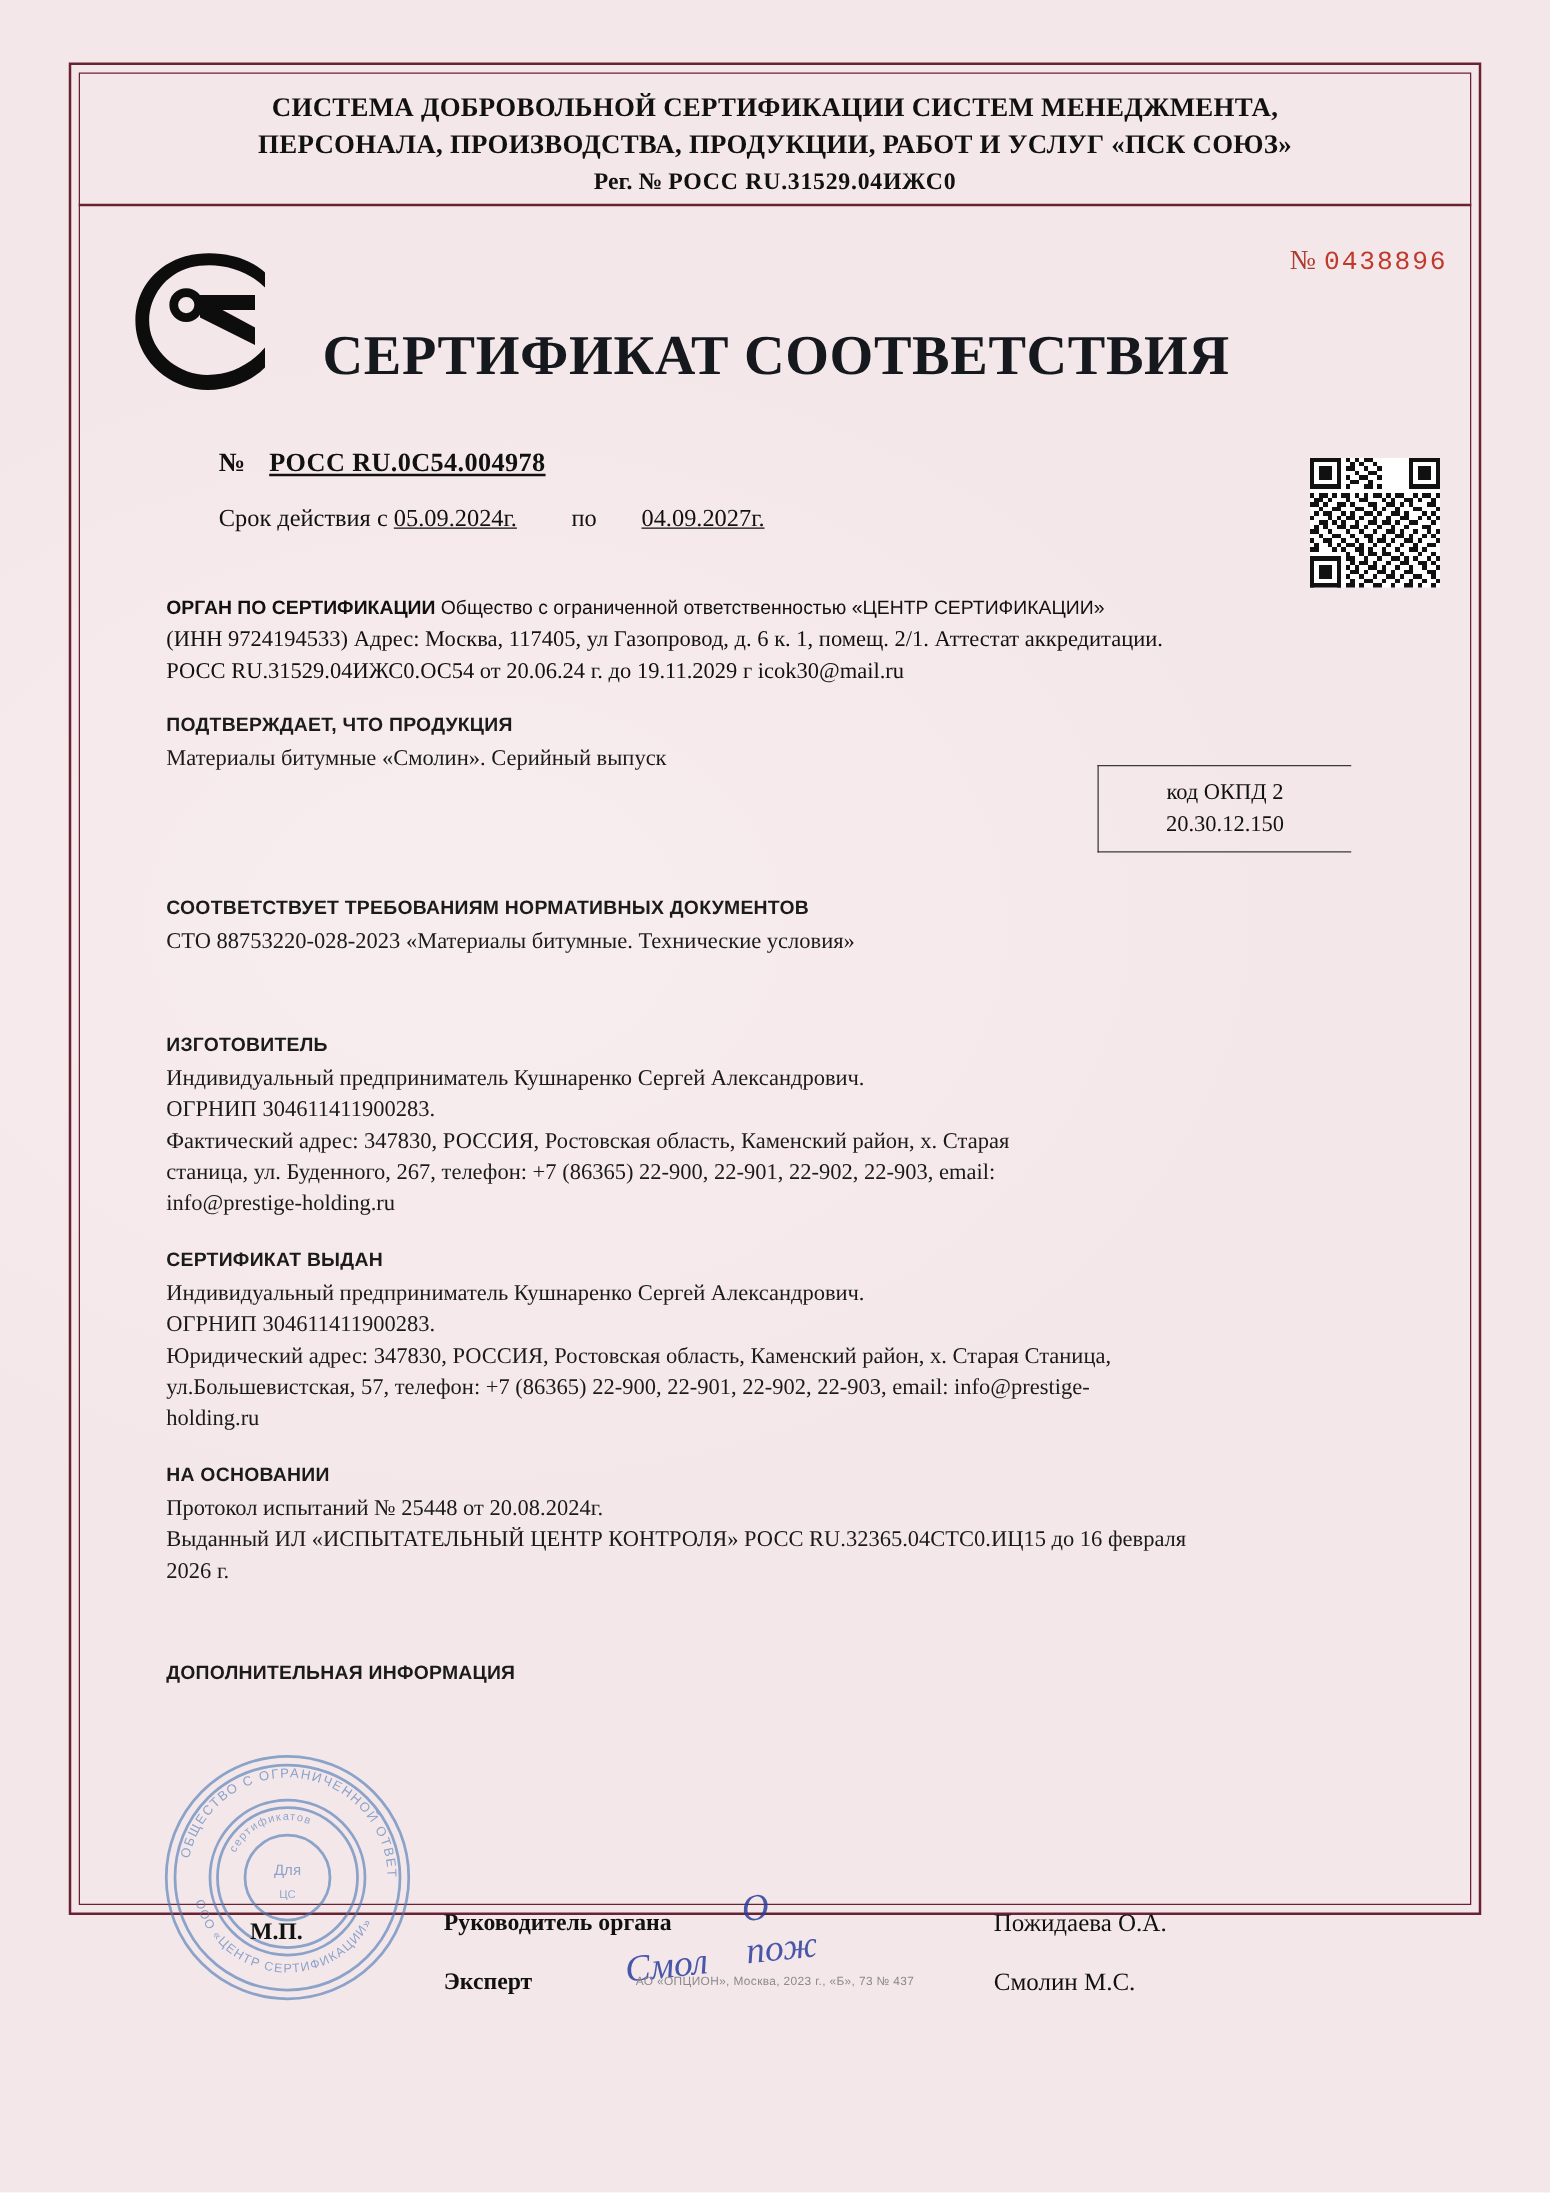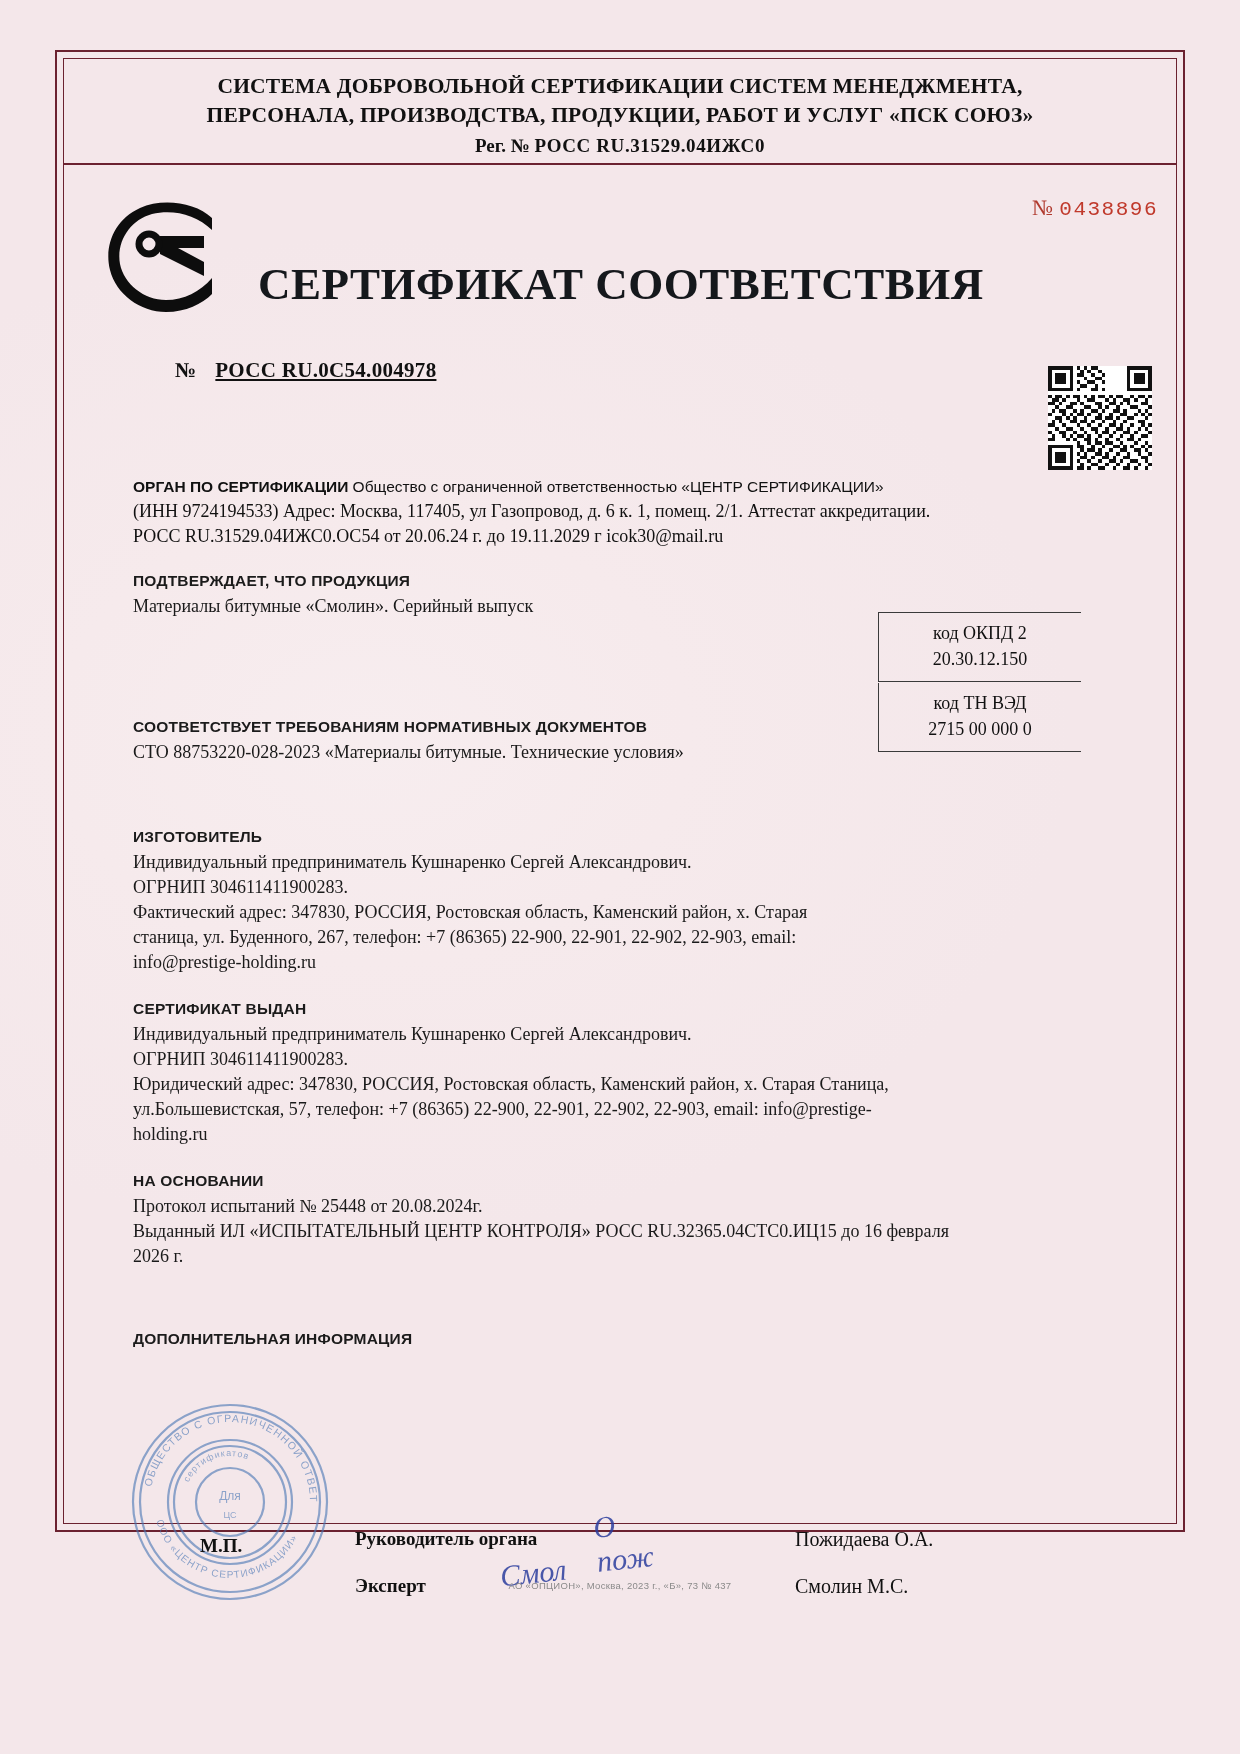--- a/index.html
+++ b/index.html
@@ -294,20 +294,28 @@
     </svg>
   </div>
 
   <div class="title">СЕРТИФИКАТ СООТВЕТСТВИЯ</div>
 
   <div class="certno-row">
     <span class="lbl">№</span>
     <span class="val">РОСС RU.0С54.004978</span>
   </div>
 
+  <div class="valid-row">
+    <span>Срок действия с</span>
+    <span class="u">05.09.2024г.</span>
+    <span class="gap1"></span>
+    <span>по</span>
+    <span class="gap2"></span>
+    <span class="u">04.09.2027г.</span>
+  </div>
 
   <div class="qr">
     <svg width="104" height="104" viewBox="0 0 29 29" shape-rendering="crispEdges">
       <rect width="29" height="29" fill="#ffffff"></rect>
       <g fill="#111111">
         <rect x="0" y="0" width="7" height="1"></rect>
           <rect x="0" y="6" width="7" height="1"></rect>
         <rect x="0" y="0" width="1" height="7"></rect>
           <rect x="6" y="0" width="1" height="7"></rect>
         <rect x="2" y="2" width="3" height="3"></rect>
@@ -538,24 +546,20 @@
 
   <div class="sec" id="product-block">
     <div class="head">ПОДТВЕРЖДАЕТ, ЧТО ПРОДУКЦИЯ</div>
     <div class="body">Материалы битумные «Смолин». Серийный выпуск</div>
   </div>
 
   <div class="codebox codebox-1">
     <div>код ОКПД 2</div>
     <div>20.30.12.150</div>
   </div>
-  <div class="codebox codebox-2">
-    <div>код ТН ВЭД</div>
-    <div>2715 00 000 0</div>
-  </div>
 
   <div class="sec" id="docs-block">
     <div class="head">СООТВЕТСТВУЕТ ТРЕБОВАНИЯМ НОРМАТИВНЫХ ДОКУМЕНТОВ</div>
     <div class="body">СТО 88753220-028-2023 «Материалы битумные. Технические условия»</div>
   </div>
 
   <div class="sec" id="maker-block">
     <div class="head">ИЗГОТОВИТЕЛЬ</div>
     <div class="body">Индивидуальный предприниматель Кушнаренко Сергей Александрович.</div>
     <div class="body">ОГРНИП 304611411900283.</div>

